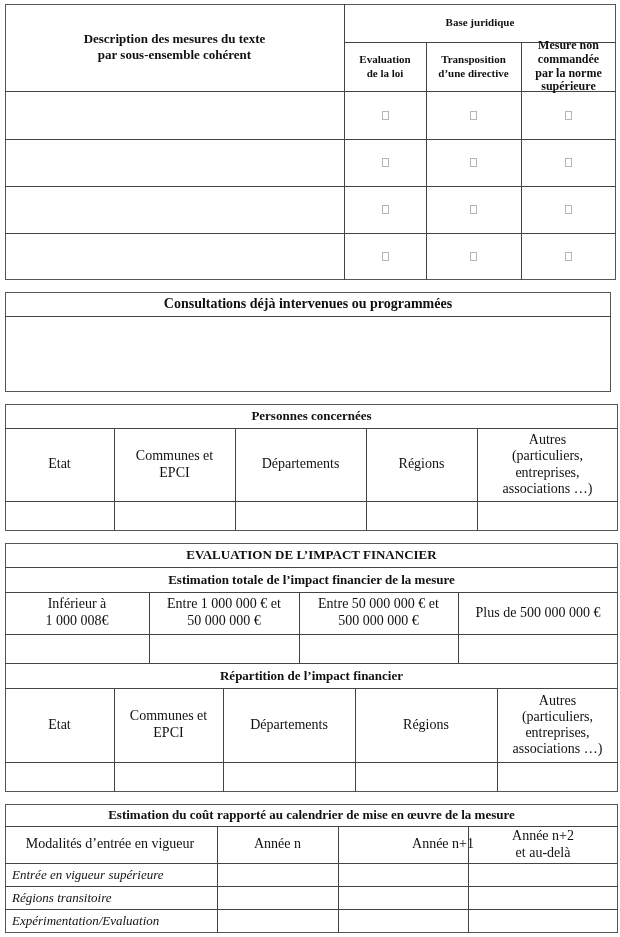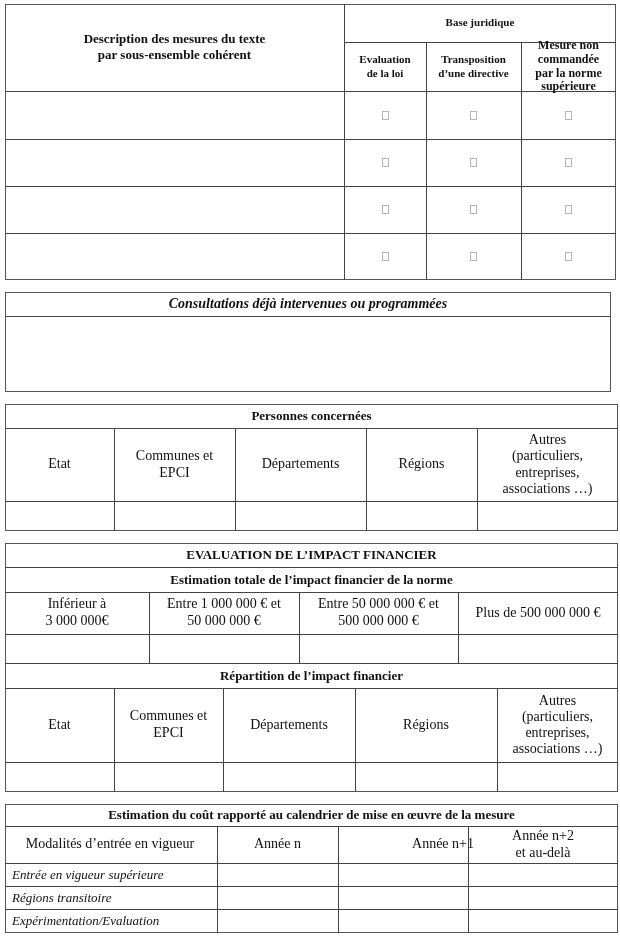--- a/index.html
+++ b/index.html
@@ -90,21 +90,21 @@
       <div class="chk"></div>
     </div>
   <div class="cell" style="left:521px;top:233px;width:95px;height:47px;">
       <div class="chk"></div>
     </div>
 </div>
 
 <div>
   <div class="box" style="left:5px;top:292px;width:606px;height:100px;"></div>
   <div class="ln h" style="left:5px;top:316px;width:606px;"></div>
-  <div class="cell bold t14" style="left:5px;top:292px;width:606px;height:24px;font-style:italic;">Consultations déjà intervenues ou programmées</div>
+  <div class="cell bold t14" style="left:5px;top:292px;width:606px;height:24px;">Consultations déjà intervenues ou programmées</div>
   <div class="slot" style="left:5px;top:317px;width:606px;height:74px;"></div>
 </div>
 
 <div>
   <div class="box" style="left:5px;top:404px;width:613px;height:127px;"></div>
   <div class="ln h" style="left:5px;top:428px;width:613px;"></div>
   <div class="ln h" style="left:5px;top:501px;width:613px;"></div>
   <div class="ln v" style="left:114px;top:428px;height:103px;"></div>
   <div class="ln v" style="left:235px;top:428px;height:103px;"></div>
   <div class="ln v" style="left:366px;top:428px;height:103px;"></div>
@@ -140,24 +140,24 @@
   <div class="ln v" style="left:149px;top:592px;height:71px;"></div>
   <div class="ln v" style="left:299px;top:592px;height:71px;"></div>
   <div class="ln v" style="left:458px;top:592px;height:71px;"></div>
 
   <div class="ln v" style="left:114px;top:688px;height:104px;"></div>
   <div class="ln v" style="left:223px;top:688px;height:104px;"></div>
   <div class="ln v" style="left:355px;top:688px;height:104px;"></div>
   <div class="ln v" style="left:497px;top:688px;height:104px;"></div>
 
   <div class="cell bold t13" style="left:5px;top:543px;width:613px;height:24px;">EVALUATION DE L’IMPACT FINANCIER</div>
-  <div class="cell bold t13" style="left:5px;top:567px;width:613px;height:25px;">Estimation totale de l’impact financier de la norme</div>
+  <div class="cell bold t13" style="left:5px;top:567px;width:613px;height:25px;">Estimation totale de l’impact financier de la mesure</div>
 
   <div class="cell t14 pre" style="left:5px;top:592px;width:144px;height:42px;">Inférieur à
-3 000 000€</div>
+1 000 008€</div>
   <div class="cell t14 pre" style="left:149px;top:592px;width:150px;height:42px;">Entre 1 000 000 € et
 50 000 000 €</div>
   <div class="cell t14 pre" style="left:299px;top:592px;width:159px;height:42px;">Entre 50 000 000 € et
 500 000 000 €</div>
   <div class="cell t14 pre" style="left:458px;top:592px;width:160px;height:42px;">Plus de 500 000 000 €</div>
 
   <div class="slot" style="left:5px;top:635px;width:144px;height:28px;"></div>
   <div class="slot" style="left:150px;top:635px;width:149px;height:28px;"></div>
   <div class="slot" style="left:300px;top:635px;width:158px;height:28px;"></div>
   <div class="slot" style="left:459px;top:635px;width:158px;height:28px;"></div>

